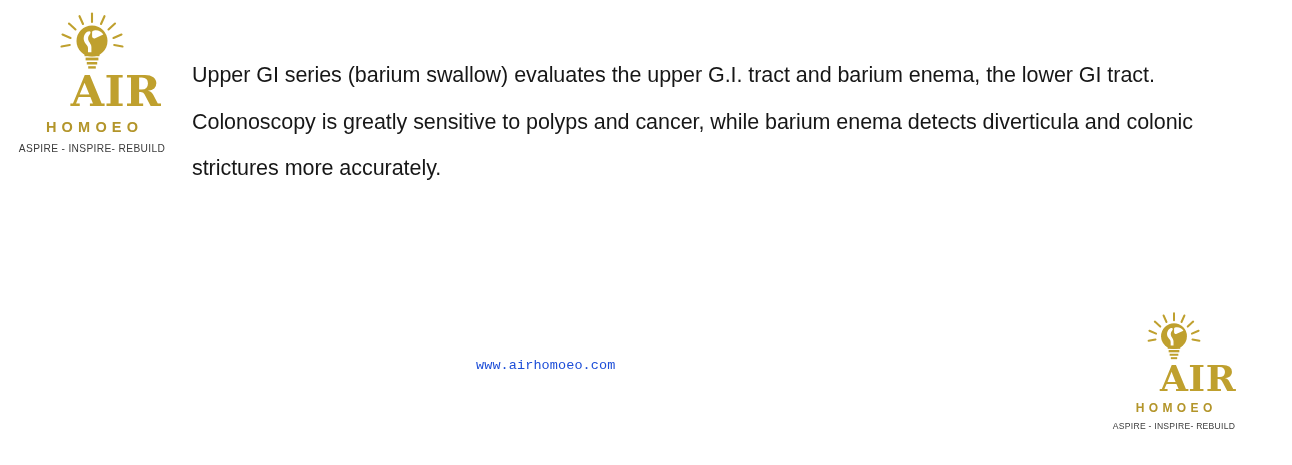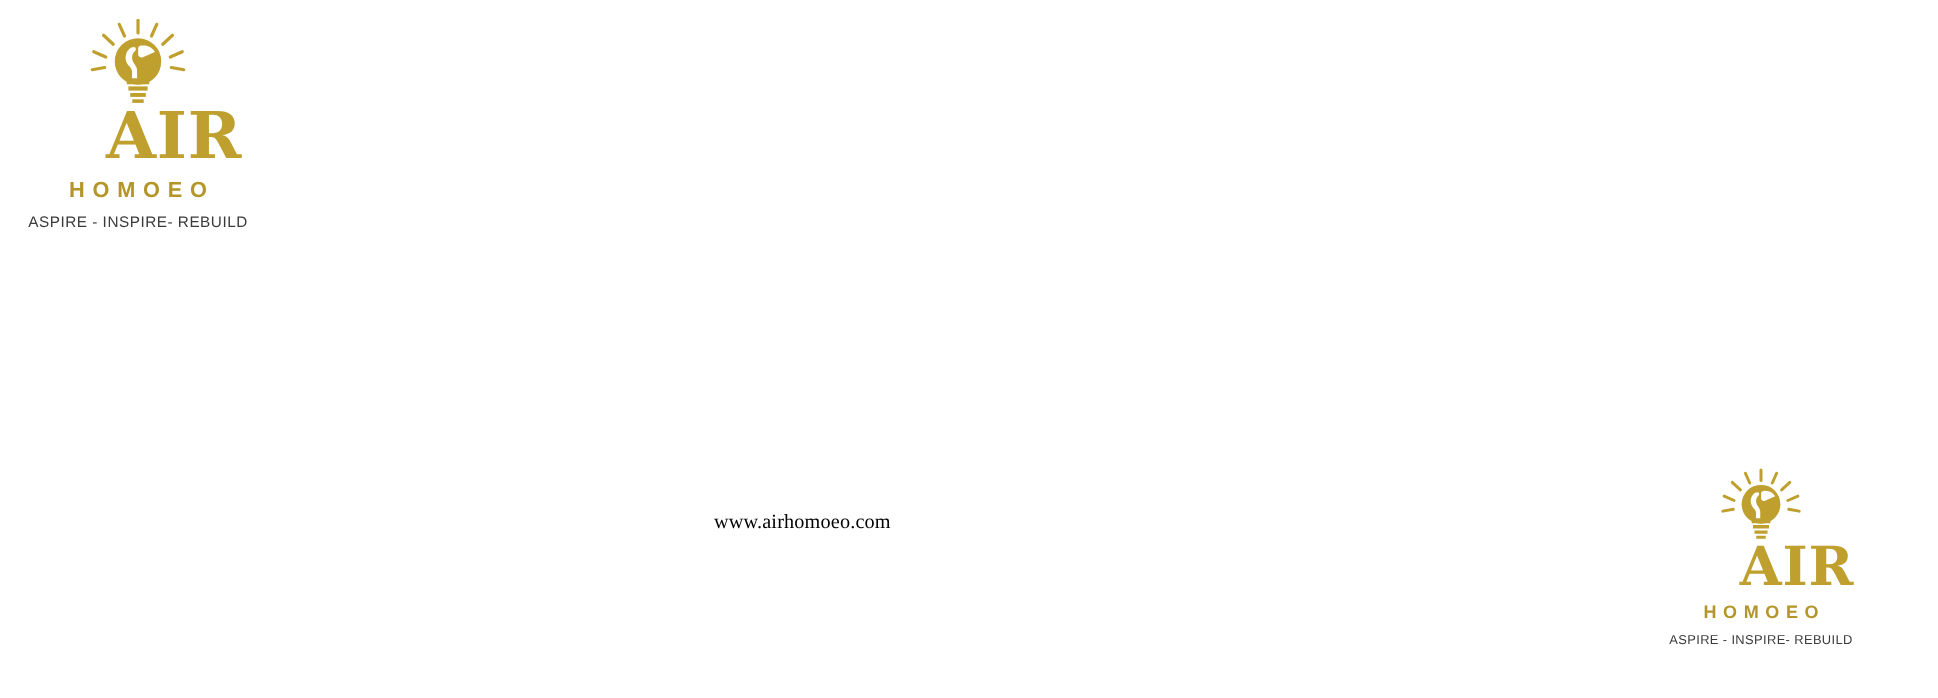--- a/index.html
+++ b/index.html
@@ -87,24 +87,24 @@
     font-weight: 400;
     margin: 0;
     letter-spacing: -0.05px;
     white-space: pre-wrap;
   }
 
   
   .watermark {
     position: absolute;
     left: 476px;
-    top: 340px;
-    color: #000000;
+    top: 358px;
+    color: #1d4ed8;
     font-size: 13.5px;
-    font-family: Liberation Serif, serif;
+    font-family: Liberation Mono, monospace;
     letter-spacing: 0.1px;
     white-space: nowrap;
   }
 </style>
 </head>
 <body>
 
 <div class="logo logo-top-left">
   <div class="bulb-wrap">
     <svg viewBox="0 0 84 60" xmlns="http://www.w3.org/2000/svg" aria-hidden="true">
@@ -129,20 +129,22 @@
       <path d="M37.2 19.8 c-3.6 2.4 -4.4 7.2 -2.4 10.6 c1.3 2.2 3.2 3.1 3.2 5.6 l0 4.2 l3.4 0 l0 -5.1 c0 -2.6 -1.6 -3.9 -2.6 -5.8 c-1.2 -2.3 -0.9 -5.2 0.9 -6.9 c1.3 -1.2 1.1 -3.1 -0.4 -3.1 c-0.7 0 -1.4 0.2 -2.1 0.5 z" fill="#ffffff"></path>
       <path d="M44.2 18.4 c3.9 -0.6 7.4 1.2 9.1 4.2 l-8.1 3.6 c-1.5 0.7 -3.1 -0.4 -3.1 -2 l0 -4 c0 -0.9 0.7 -1.7 2.1 -1.8 z" fill="#ffffff"></path>
     </svg>
   </div>
   <div class="wordmark" style="color:#BFA02E">AIR</div>
   <div class="subword" style="color:#B3952A">HOMOEO</div>
   <div class="tagline">ASPIRE - INSPIRE- REBUILD</div>
 </div>
 
 <div class="content">
+  <p class="para">Upper GI series (barium swallow) evaluates the upper G.I. tract and barium enema, the lower GI tract.</p>
+  <p class="para">Colonoscopy is greatly sensitive to polyps and cancer, while barium enema detects diverticula and colonic strictures more accurately.</p>
 </div>
 
 <div class="watermark">www.airhomoeo.com</div>
 
 <div class="logo logo-bottom-right">
   <div class="bulb-wrap">
     <svg viewBox="0 0 84 60" xmlns="http://www.w3.org/2000/svg" aria-hidden="true">
       <g stroke="#BFA02E" stroke-width="2.4" stroke-linecap="round">
         <line x1="42" y1="1.5" x2="42" y2="10"></line>
         <line x1="29.5" y1="4.2" x2="33" y2="12"></line>

